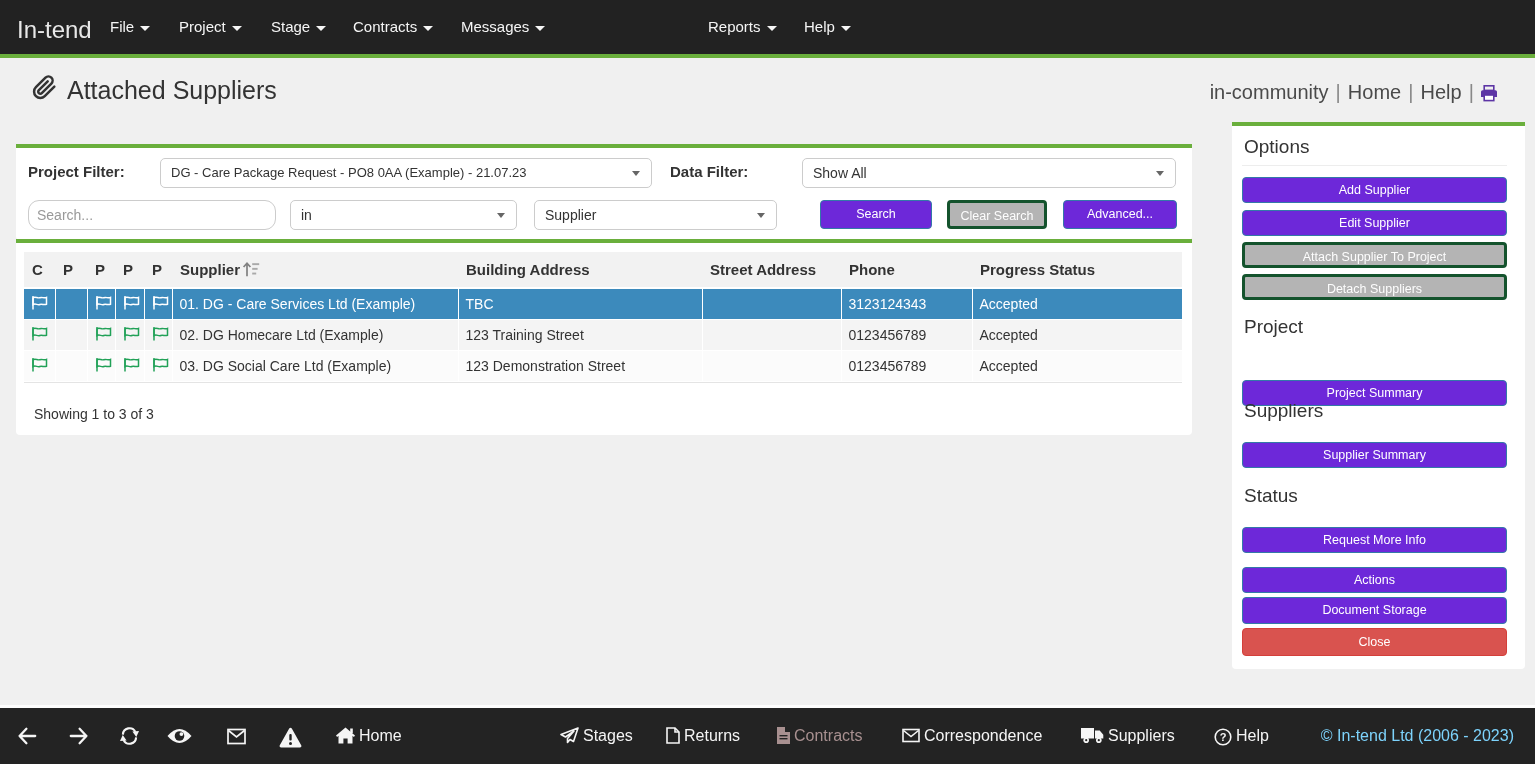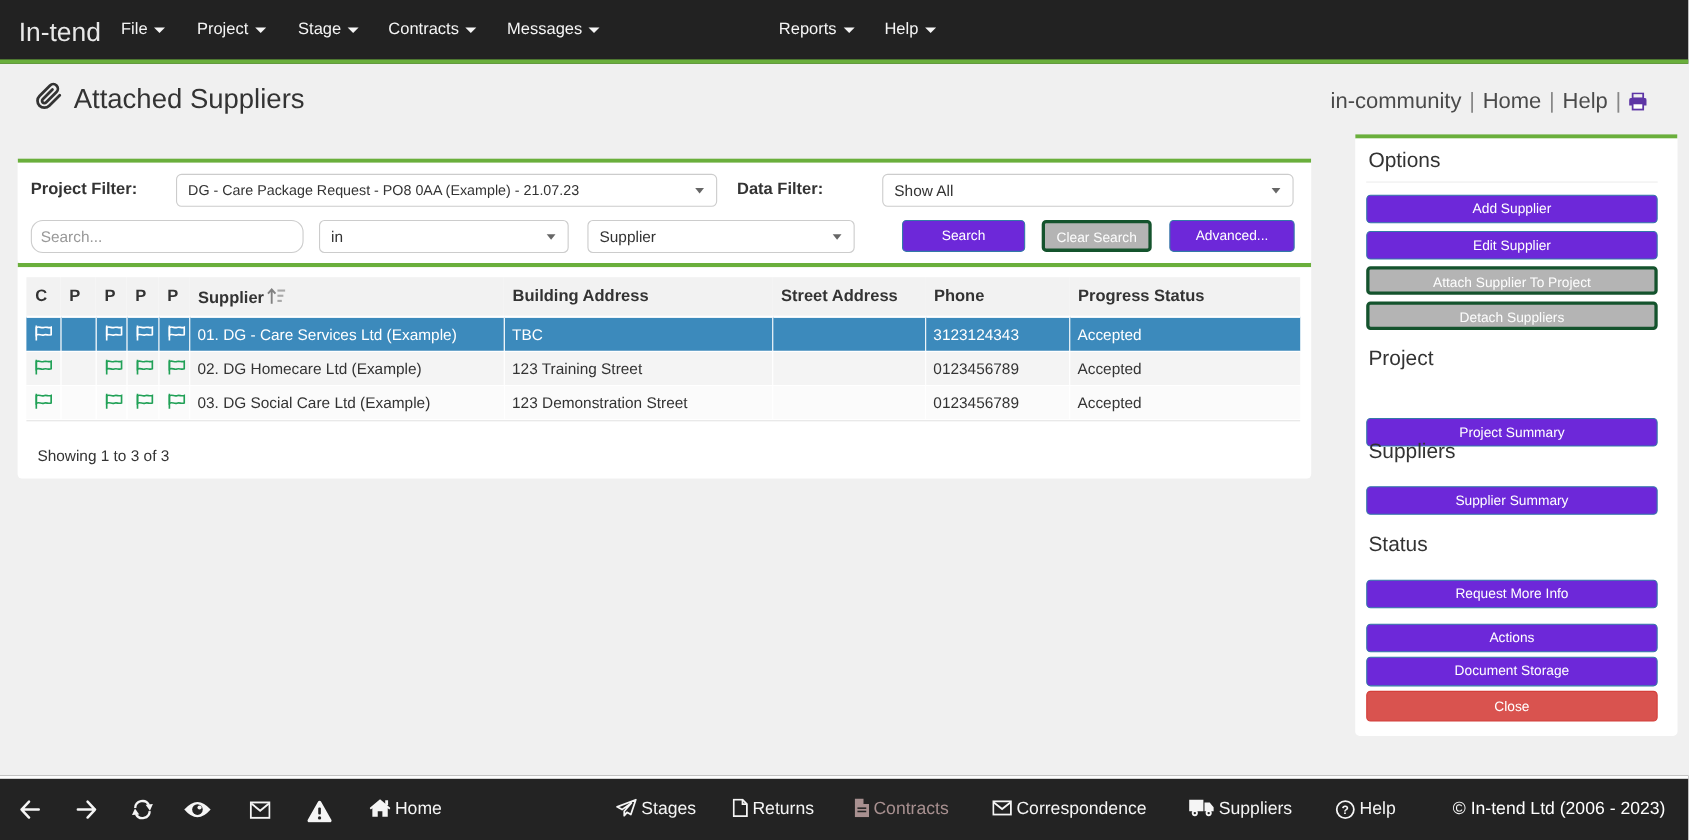--- a/index.html
+++ b/index.html
@@ -58,21 +58,21 @@
 .p-side .hr { position:absolute; left:10px; width:265px; height:1px; background:#ededed; }
 .sbtn { position:absolute; left:10px; width:265px; height:26px; line-height:25px; }
 
 
 .footer { position:absolute; left:0; top:705px; width:1535px; height:59px; background:#232323;
   border-top:3px solid #fdfdfd; }
 .fitem { position:absolute; top:0; height:56px; color:#f5f5f5; font-size:16px; line-height:56px; }
 .fitem svg { vertical-align:middle; margin-right:4px; position:relative; top:-1px; }
 .fico { position:absolute; top:18px; }
 .contracts { color:#a89090; }
-.copyright { position:absolute; right:21px; top:0; line-height:56px; color:#ffffff; font-size:16px; }
+.copyright { position:absolute; right:21px; top:0; line-height:56px; color:#7dd3fc; font-size:16px; }
 </style>
 </head>
 <body>
 
 <div class="topbar">
   <span class="brand">In-tend</span>
   <li style="left:110px">File<span class="caret"></span></li>
   <li style="left:179px">Project<span class="caret"></span></li>
   <li style="left:271px">Stage<span class="caret"></span></li>
   <li style="left:353px">Contracts<span class="caret"></span></li>

